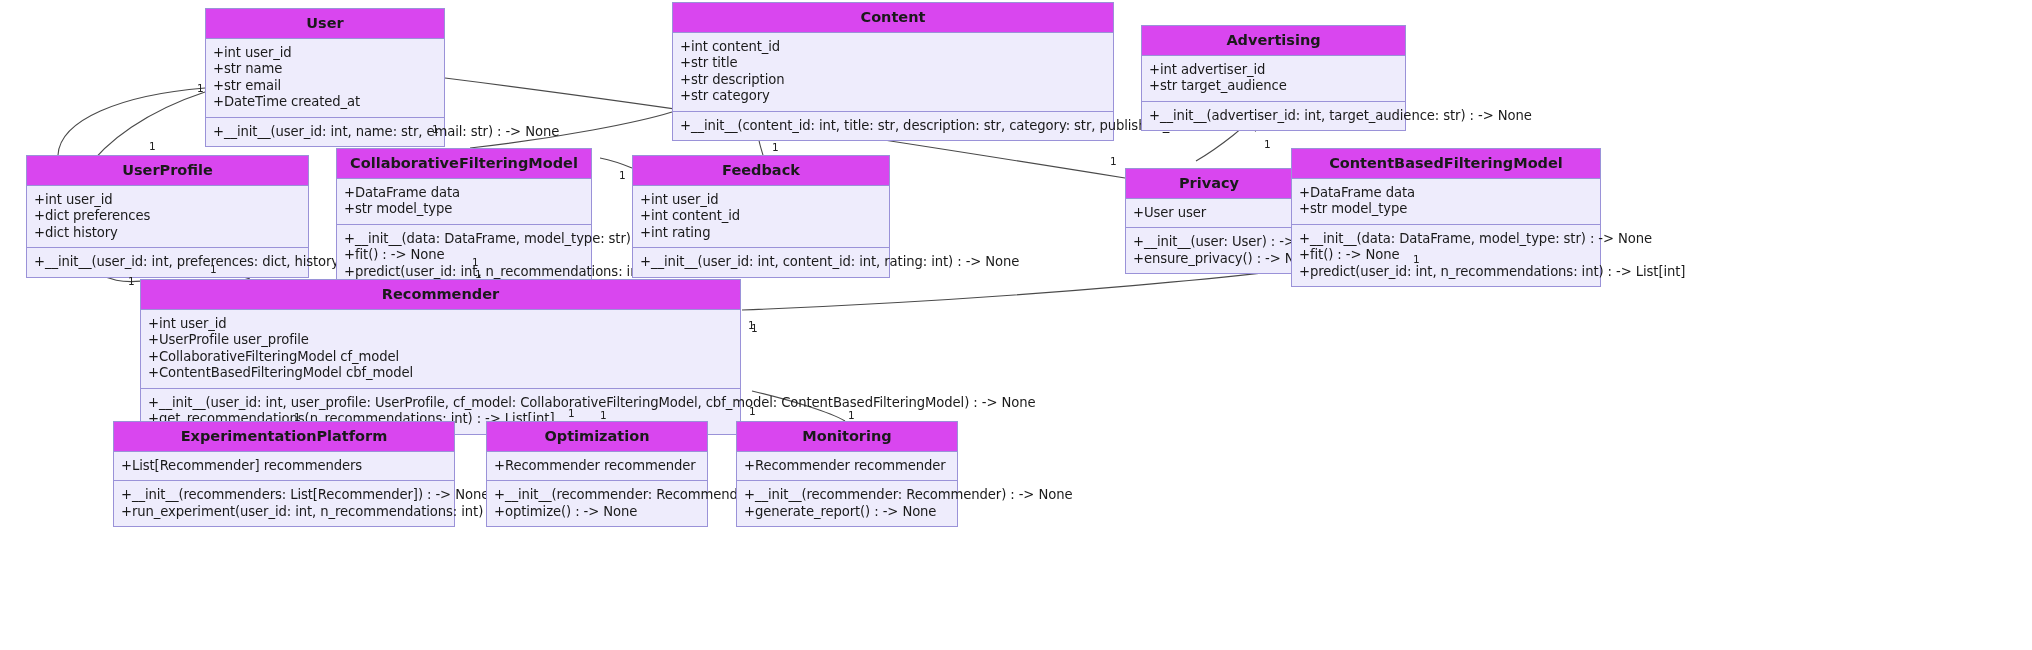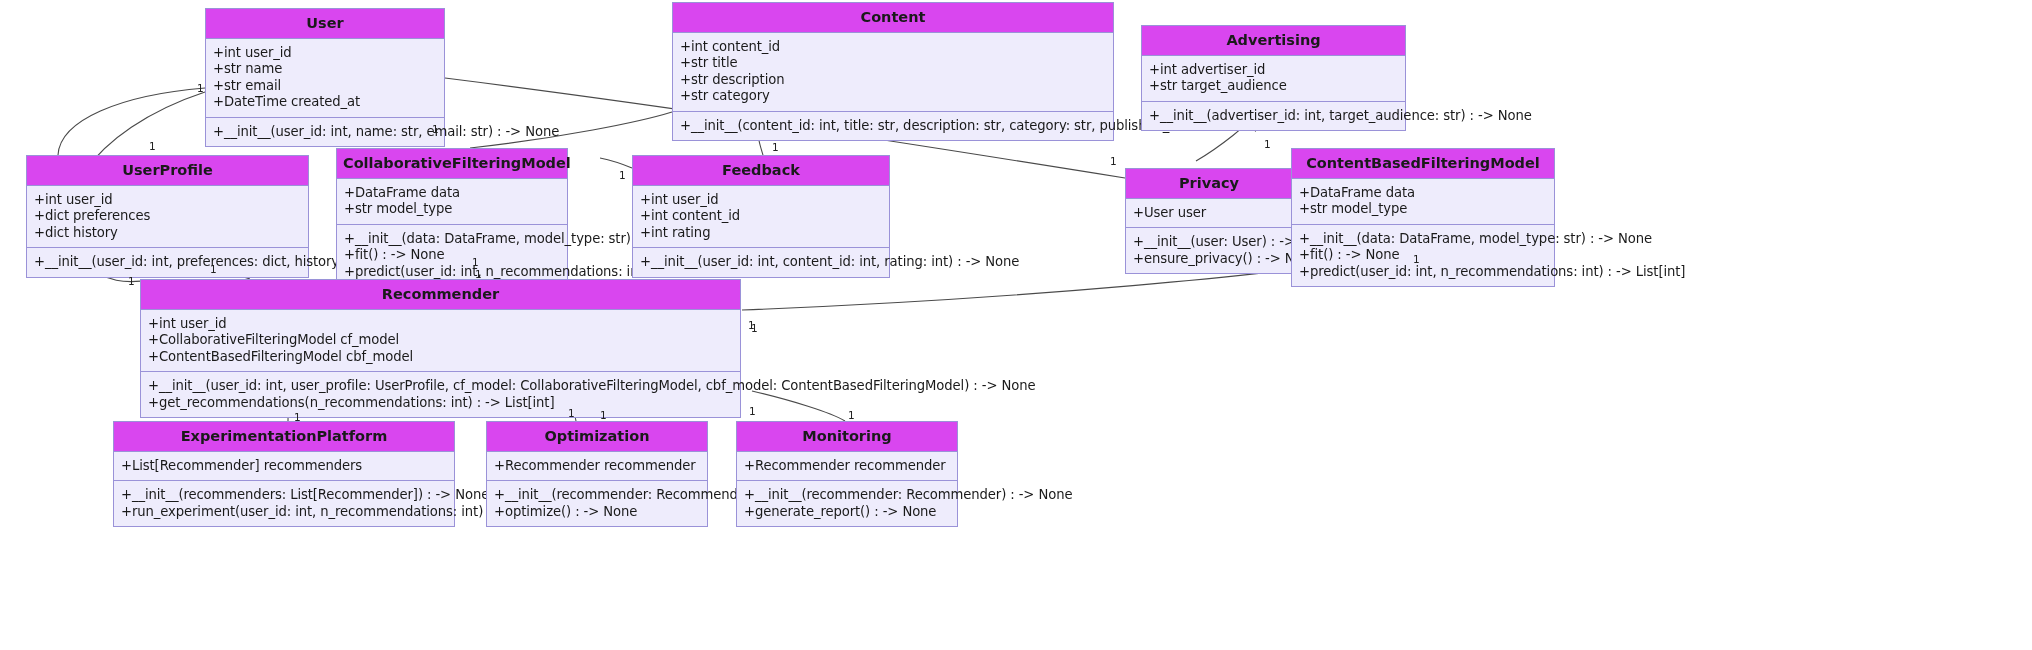--- a/index.html
+++ b/index.html
@@ -110,21 +110,21 @@
         <div class="title">UserProfile</div>
         <div class="compartment">
           <div>+int user_id</div>
           <div>+dict preferences</div>
           <div>+dict history</div>
         </div>
         <div class="compartment">
           <div>+__init__(user_id: int, preferences: dict, history: dict) : -&gt; None</div>
         </div>
       </div>
-      <div class="uml" style="left: 336px; top: 148px; width: 232px;">
+      <div class="uml" style="left: 336px; top: 148px; width: 256px;">
         <div class="title">CollaborativeFilteringModel</div>
         <div class="compartment">
           <div>+DataFrame data</div>
           <div>+str model_type</div>
         </div>
         <div class="compartment">
           <div>+__init__(data: DataFrame, model_type: str) : -&gt; None</div>
           <div>+fit() : -&gt; None</div>
           <div>+predict(user_id: int, n_recommendations: int) : -&gt; List[int]</div>
         </div>
@@ -143,36 +143,37 @@
       <div class="uml" style="left: 1125px; top: 168px; width: 168px;">
         <div class="title">Privacy</div>
         <div class="compartment">
           <div>+User user</div>
         </div>
         <div class="compartment">
           <div>+__init__(user: User) : -&gt; None</div>
           <div>+ensure_privacy() : -&gt; None</div>
         </div>
       </div>
-      <div class="uml" style="left: 1291px; top: 148px; width: 264px;">
+      <div class="uml" style="left: 1291px; top: 148px; width: 310px;">
         <div class="title">ContentBasedFilteringModel</div>
         <div class="compartment">
           <div>+DataFrame data</div>
           <div>+str model_type</div>
         </div>
         <div class="compartment">
           <div>+__init__(data: DataFrame, model_type: str) : -&gt; None</div>
           <div>+fit() : -&gt; None</div>
           <div>+predict(user_id: int, n_recommendations: int) : -&gt; List[int]</div>
         </div>
       </div>
       <div class="uml" style="left: 140px; top: 279px; width: 601px;">
         <div class="title">Recommender</div>
         <div class="compartment">
           <div>+int user_id</div>
+          <div>+UserProfile user_profile</div>
           <div>+CollaborativeFilteringModel cf_model</div>
           <div>+ContentBasedFilteringModel cbf_model</div>
         </div>
         <div class="compartment">
           <div>+__init__(user_id: int, user_profile: UserProfile, cf_model: CollaborativeFilteringModel, cbf_model: ContentBasedFilteringModel) : -&gt; None</div>
           <div>+get_recommendations(n_recommendations: int) : -&gt; List[int]</div>
         </div>
       </div>
       <div class="uml" style="left: 113px; top: 421px; width: 342px;">
         <div class="title">ExperimentationPlatform</div>

